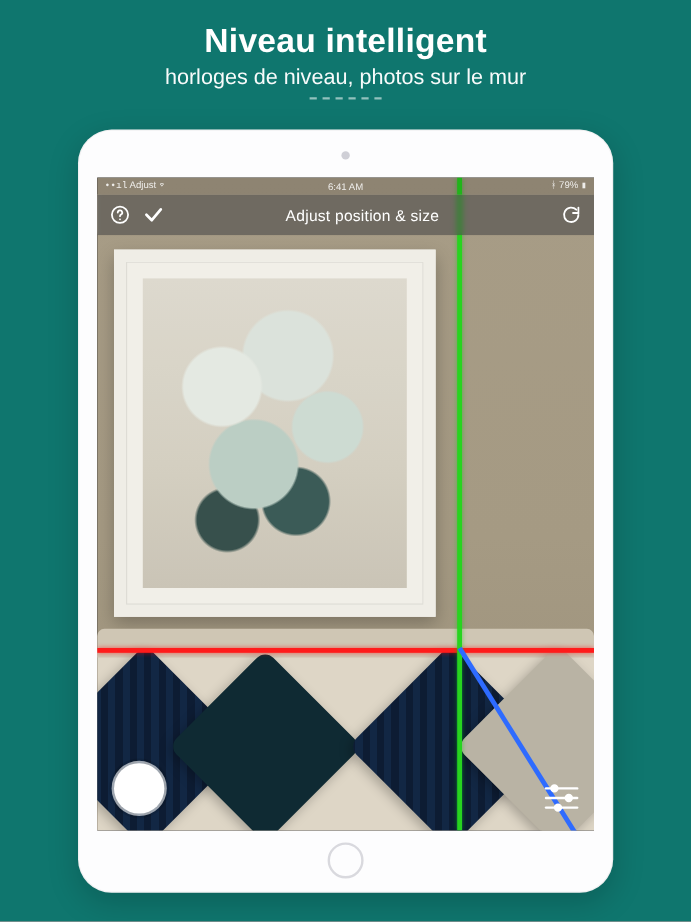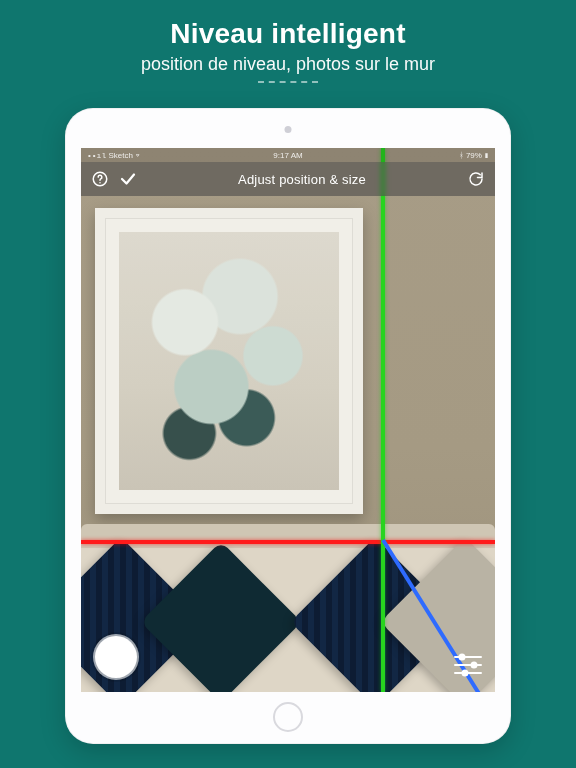--- a/index.html
+++ b/index.html
@@ -155,36 +155,36 @@
     z-index: 36;
   }
 </style>
 </head>
 <body>
 
 <div class="stage">
 
   <div class="headline">
     <h1>Niveau intelligent</h1>
-    <p>position de niveau, photos sur le mur</p>
+    <p>horloges de niveau, photos sur le mur</p>
     <span class="ghost"></span>
   </div>
 
   <div class="ipad">
     <span class="camera-dot"></span>
 
     <div class="screen">
 
       <div class="statusbar">
         <span>
           <span class="icon">••ıl </span>
-          <span>Sketch</span>
+          <span>Adjust</span>
           <span class="icon"> ⌔</span>
         </span>
-        <span class="center">9:17 AM</span>
+        <span class="center">6:41 AM</span>
         <span>
           <span class="icon">ᚼ </span>
           <span>79%</span>
           <span class="icon"> ▮</span>
         </span>
       </div>
 
       <div class="appbar">
         <div class="left">
           <span class="icon">

